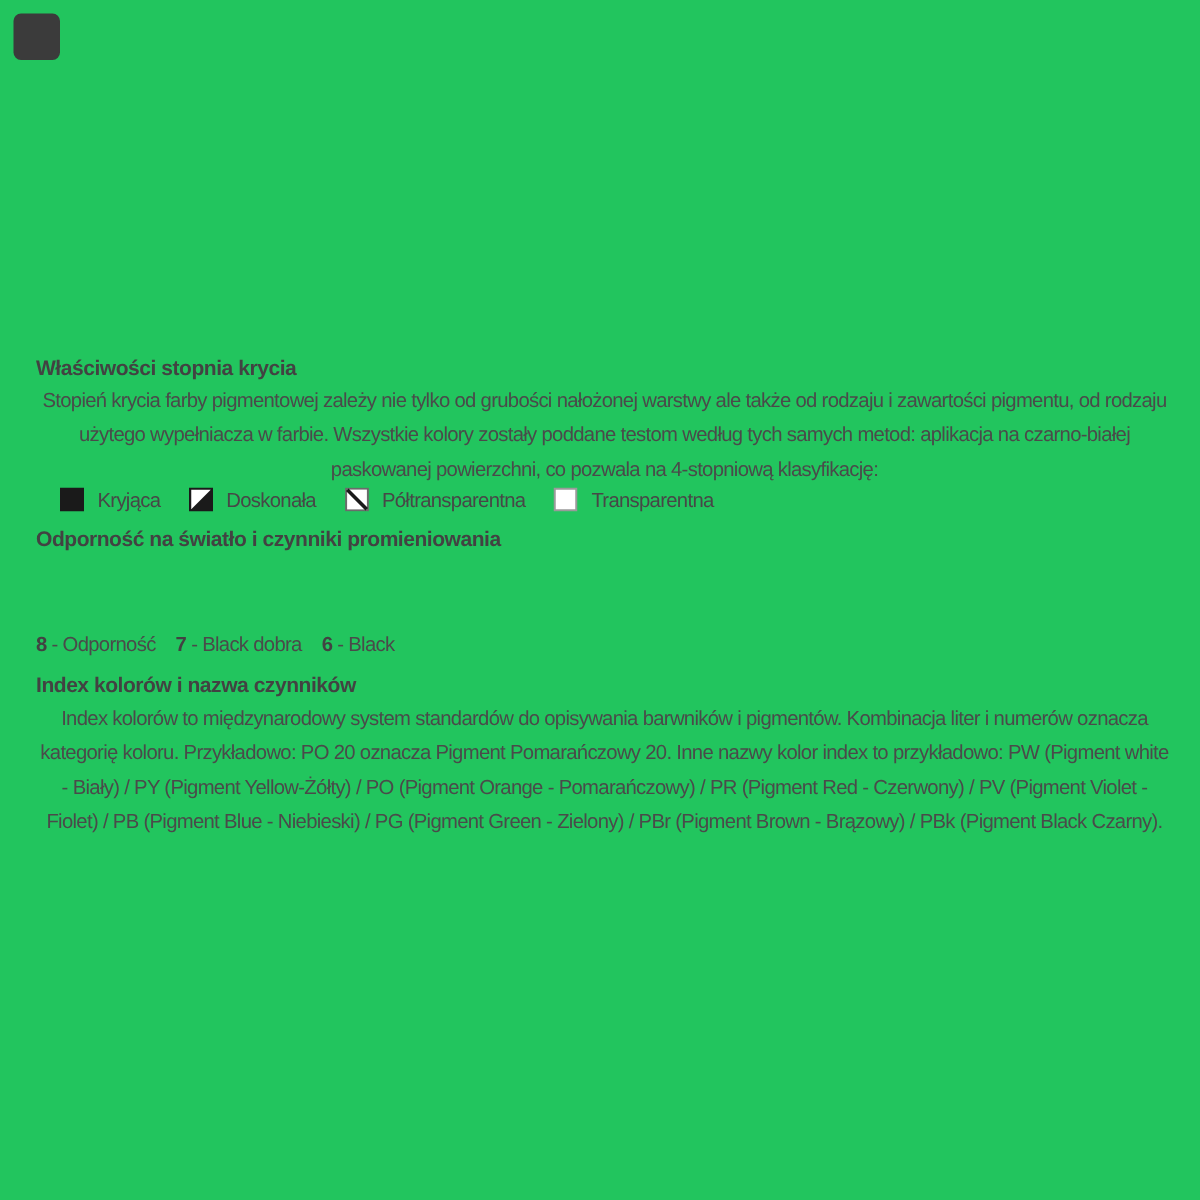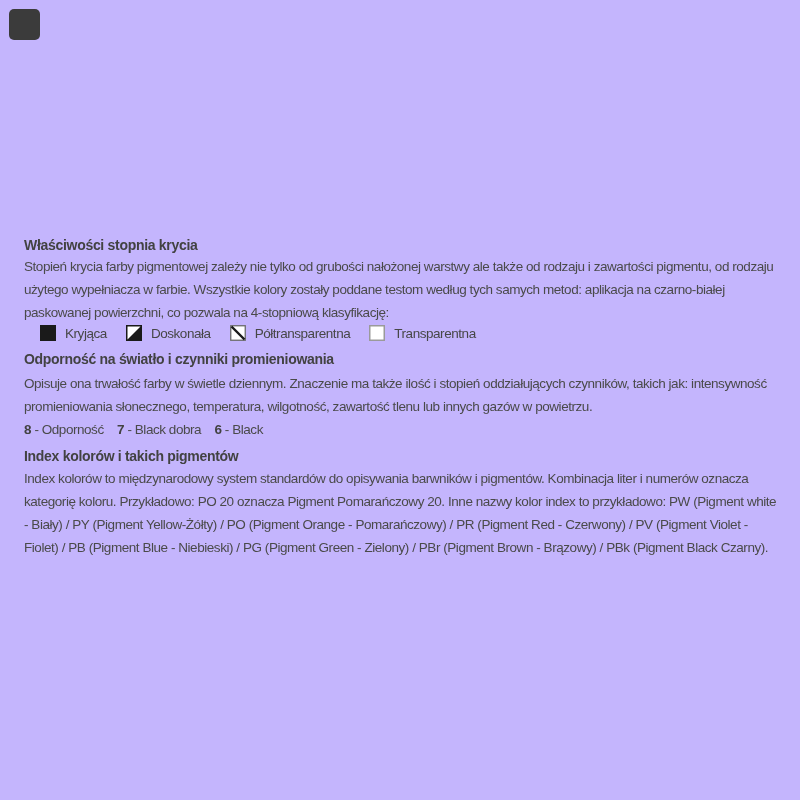--- a/index.html
+++ b/index.html
@@ -1,18 +1,19 @@
 <!DOCTYPE html>
 <html><head>
 <meta charset="utf-8">
 <style>
   html,body{margin:0;padding:0;background:#ffffff;}
   .canvas{
-    position:relative;width:800px;height:800px;background:#c4b5fd;overflow:hidden;
+    position:relative;width:800px;height:800px;background:#22c55e;overflow:hidden;
     font-family:"Liberation Sans","DejaVu Sans",sans-serif;
+    text-align:center;
   }
   .corner-mark{
     position:absolute;left:9px;top:9px;width:31px;height:31px;
     background:#3b3b3b;border-radius:5px;
   }
   .heading{
     position:absolute;left:24px;
     font-size:14px;font-weight:bold;color:#424242;
     letter-spacing:-0.3px;line-height:20px;white-space:nowrap;
   }
@@ -83,25 +84,24 @@
         <svg width="16" height="16" viewBox="0 0 16 16">
           <rect x="0.75" y="0.75" width="14.5" height="14.5" fill="#ffffff" stroke="#9a9a9a" stroke-width="1.5"></rect>
         </svg>
       </span>
       <span class="legend-label">Transparentna</span>
     </div>
   </div>
 
   <div class="heading h2">Odporność na światło i czynniki promieniowania</div>
 
-  <div class="para p2">Opisuje ona trwałość farby w świetle dziennym. Znaczenie ma także ilość i stopień oddziałujących czynników, takich jak: intensywność promieniowania słonecznego, temperatura, wilgotność, zawartość tlenu lub innych gazów w powietrzu.</div>
 
   <div class="ratings">
     <span class="rating-item"><span class="rating-value">8</span> <span>-</span> <span>Odporność</span></span>
     <span class="rating-item"><span class="rating-value">7</span> <span>-</span> <span>Black dobra</span></span>
     <span class="rating-item"><span class="rating-value">6</span> <span>-</span> <span>Black</span></span>
   </div>
 
-  <div class="heading h3">Index kolorów i takich pigmentów</div>
+  <div class="heading h3">Index kolorów i nazwa czynników</div>
 
   <div class="para p3">Index kolorów to międzynarodowy system standardów do opisywania barwników i pigmentów. Kombinacja liter i numerów oznacza kategorię koloru. Przykładowo: PO 20 oznacza Pigment Pomarańczowy 20. Inne nazwy kolor index to przykładowo: PW (Pigment white - Biały) / PY (Pigment Yellow-Żółty) / PO (Pigment Orange - Pomarańczowy) / PR (Pigment Red - Czerwony) / PV (Pigment Violet - Fiolet) / PB (Pigment Blue - Niebieski) / PG (Pigment Green - Zielony) / PBr (Pigment Brown - Brązowy) / PBk (Pigment Black Czarny).</div>
 
 </div>
 
 </body></html>

